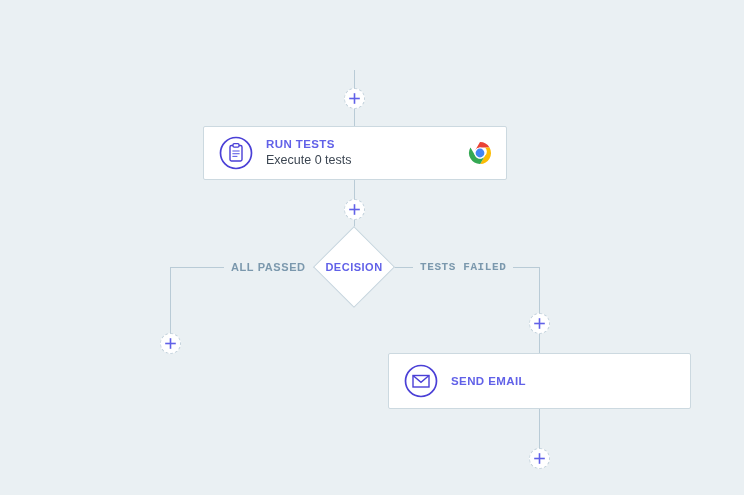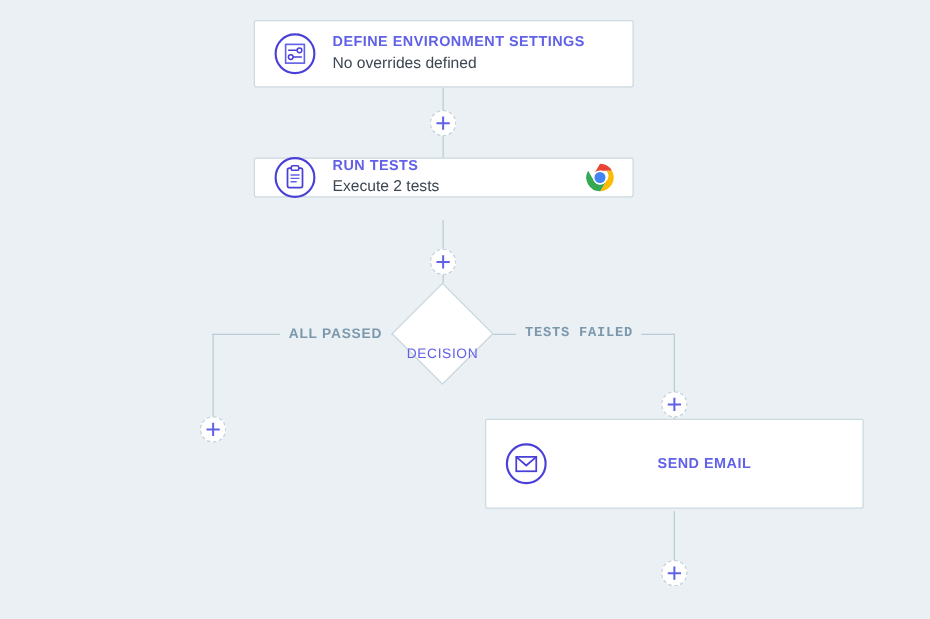--- a/index.html
+++ b/index.html
@@ -92,29 +92,29 @@
     margin-left: -29px;
     margin-top: -29px;
     background: #ffffff;
     border: 1px solid #c6d5de;
     transform: rotate(45deg);
     box-sizing: border-box;
   }
   .diamond-label {
     position: absolute;
     left: 0;
-    top: 16px;
+    top: 0;
     width: 82px;
     height: 82px;
     display: flex;
     align-items: center;
     justify-content: center;
     color: #6161e8;
     font-size: 11px;
-    font-weight: normal;
+    font-weight: bold;
     letter-spacing: 0.5px;
     text-transform: uppercase;
     pointer-events: none;
   }
 
   
   .branch-label {
     position: absolute;
     color: #7b98ad;
     font-size: 11px;
@@ -162,58 +162,42 @@
   <div class="line v" style="left:170px; top:267px; height:67px;"></div>
 
   <div class="line h" style="left:383px; top:267px; width:157px;"></div>
 
   <div class="line v" style="left:539px; top:267px; height:47px;"></div>
 
   <div class="line v" style="left:539px; top:334px; height:20px;"></div>
 
   <div class="line v" style="left:539px; top:409px; height:40px;"></div>
 
-  <div class="node" style="left:203px; top:16px; width:304px; height:54px;">
-    <div class="node-icon">
-      <svg width="34" height="34" viewBox="0 0 34 34">
-        <circle cx="17" cy="17" r="15.5" fill="none" stroke="#4a3fd6" stroke-width="1.7"></circle>
-        <rect x="9.5" y="9.5" width="15" height="15" fill="none" stroke="#6161e8" stroke-width="1.3"></rect>
-        <line x1="11.5" y1="14.2" x2="20.2" y2="14.2" stroke="#4a3fd6" stroke-width="1.3"></line>
-        <circle cx="20.6" cy="14.2" r="1.9" fill="#ffffff" stroke="#4a3fd6" stroke-width="1.2"></circle>
-        <line x1="14.5" y1="19.6" x2="22.5" y2="19.6" stroke="#4a3fd6" stroke-width="1.3"></line>
-        <circle cx="13.6" cy="19.6" r="1.9" fill="#ffffff" stroke="#4a3fd6" stroke-width="1.2"></circle>
-      </svg>
-    </div>
-    <div class="node-text">
-      <div class="node-title">DEFINE ENVIRONMENT SETTINGS</div>
-      <div class="node-sub">No overrides defined</div>
-    </div>
-  </div>
 
   <div class="plus" style="left:344px; top:88px;">
     <svg width="13" height="13" viewBox="0 0 13 13">
       <line x1="6.5" y1="1.2" x2="6.5" y2="11.8" stroke="#6161e8" stroke-width="1.6"></line>
       <line x1="1.2" y1="6.5" x2="11.8" y2="6.5" stroke="#6161e8" stroke-width="1.6"></line>
     </svg>
   </div>
 
-  <div class="node" style="left:203px; top:126px; width:304px; height:32px;">
+  <div class="node" style="left:203px; top:126px; width:304px; height:54px;">
     <div class="node-icon">
       <svg width="34" height="34" viewBox="0 0 34 34">
         <circle cx="17" cy="17" r="15.5" fill="none" stroke="#4a3fd6" stroke-width="1.7"></circle>
         <rect x="11" y="9.5" width="12" height="15.5" rx="1.4" fill="none" stroke="#4a3fd6" stroke-width="1.4"></rect>
         <rect x="14" y="7.6" width="6" height="3.6" rx="1.1" fill="#ffffff" stroke="#4a3fd6" stroke-width="1.3"></rect>
         <line x1="13.4" y1="15" x2="20.6" y2="15" stroke="#6161e8" stroke-width="1.1"></line>
         <line x1="13.4" y1="17.7" x2="20.6" y2="17.7" stroke="#6161e8" stroke-width="1.1"></line>
         <line x1="13.4" y1="20.4" x2="18.4" y2="20.4" stroke="#6161e8" stroke-width="1.1"></line>
       </svg>
     </div>
     <div class="node-text">
       <div class="node-title">RUN TESTS</div>
-      <div class="node-sub">Execute 2 tests</div>
+      <div class="node-sub">Execute 0 tests</div>
     </div>
     <div class="node-badge">
       <svg width="24" height="24" viewBox="0 0 24 24">
         <circle cx="12" cy="12" r="11" fill="#ffffff"></circle>
         <path d="M12 1 A11 11 0 0 1 21.53 6.5 L12 6.5 A5.5 5.5 0 0 0 7.24 9.25 Z" fill="#ea4335"></path>
         <path d="M21.53 6.5 A11 11 0 0 1 12.2 23 L16.96 14.75 A5.5 5.5 0 0 0 17 6.5 Z" fill="#fbbc05"></path>
         <path d="M12.2 23 A11 11 0 0 1 2.47 6.5 L7.24 14.75 A5.5 5.5 0 0 0 16.96 14.75 Z" fill="#34a853"></path>
         <circle cx="12" cy="12" r="5.6" fill="#ffffff"></circle>
         <circle cx="12" cy="12" r="4.4" fill="#4285f4"></circle>
       </svg>
@@ -242,21 +226,21 @@
     </svg>
   </div>
 
   <div class="plus" style="left:529px; top:313px;">
     <svg width="13" height="13" viewBox="0 0 13 13">
       <line x1="6.5" y1="1.2" x2="6.5" y2="11.8" stroke="#6161e8" stroke-width="1.6"></line>
       <line x1="1.2" y1="6.5" x2="11.8" y2="6.5" stroke="#6161e8" stroke-width="1.6"></line>
     </svg>
   </div>
 
-  <div class="node" style="left:388px; top:335px; width:303px; height:72px;text-align:center;">
+  <div class="node" style="left:388px; top:353px; width:303px; height:56px;">
     <div class="node-icon">
       <svg width="34" height="34" viewBox="0 0 34 34">
         <circle cx="17" cy="17" r="15.5" fill="none" stroke="#4a3fd6" stroke-width="1.7"></circle>
         <rect x="9" y="11.5" width="16" height="11.5" fill="none" stroke="#4a3fd6" stroke-width="1.4"></rect>
         <polyline points="9,11.5 17,18.4 25,11.5" fill="none" stroke="#4a3fd6" stroke-width="1.4"></polyline>
       </svg>
     </div>
     <div class="node-text">
       <div class="node-title">SEND EMAIL</div>
     </div>

